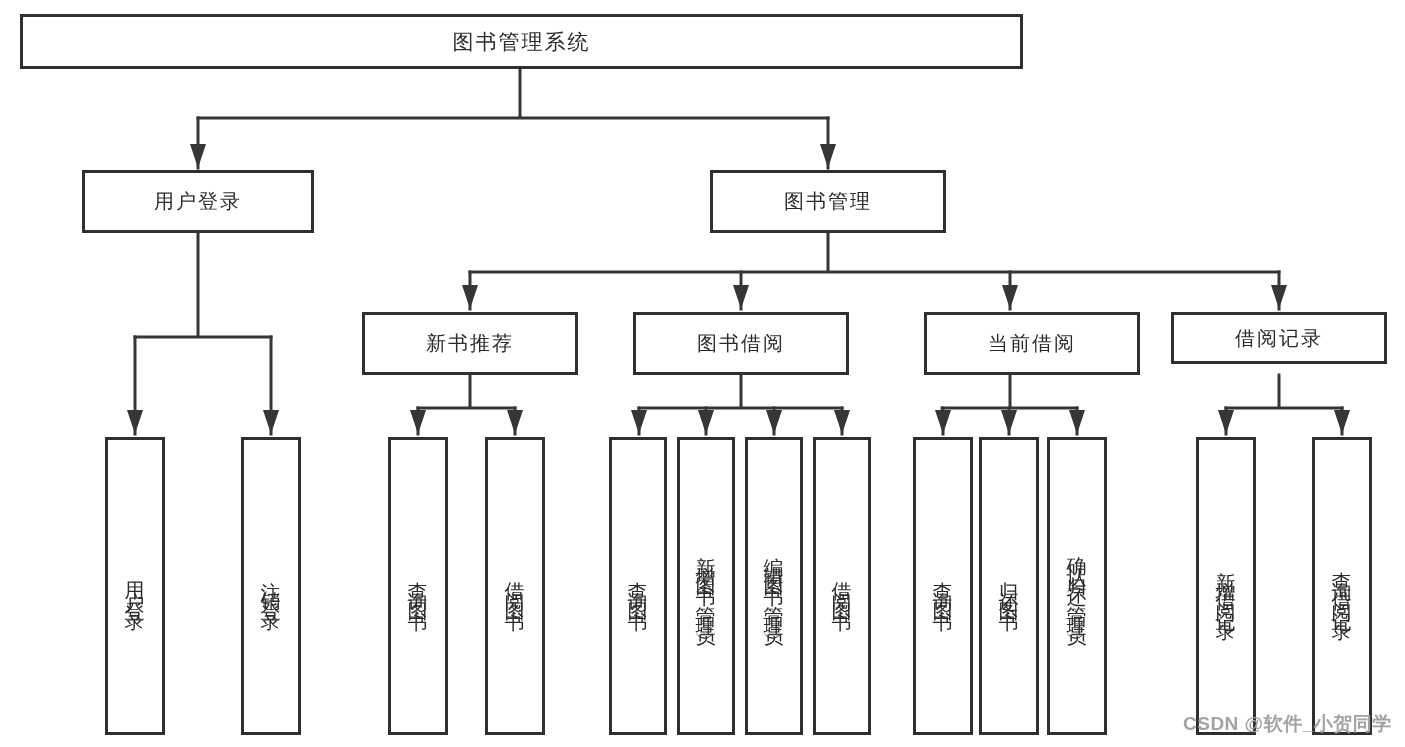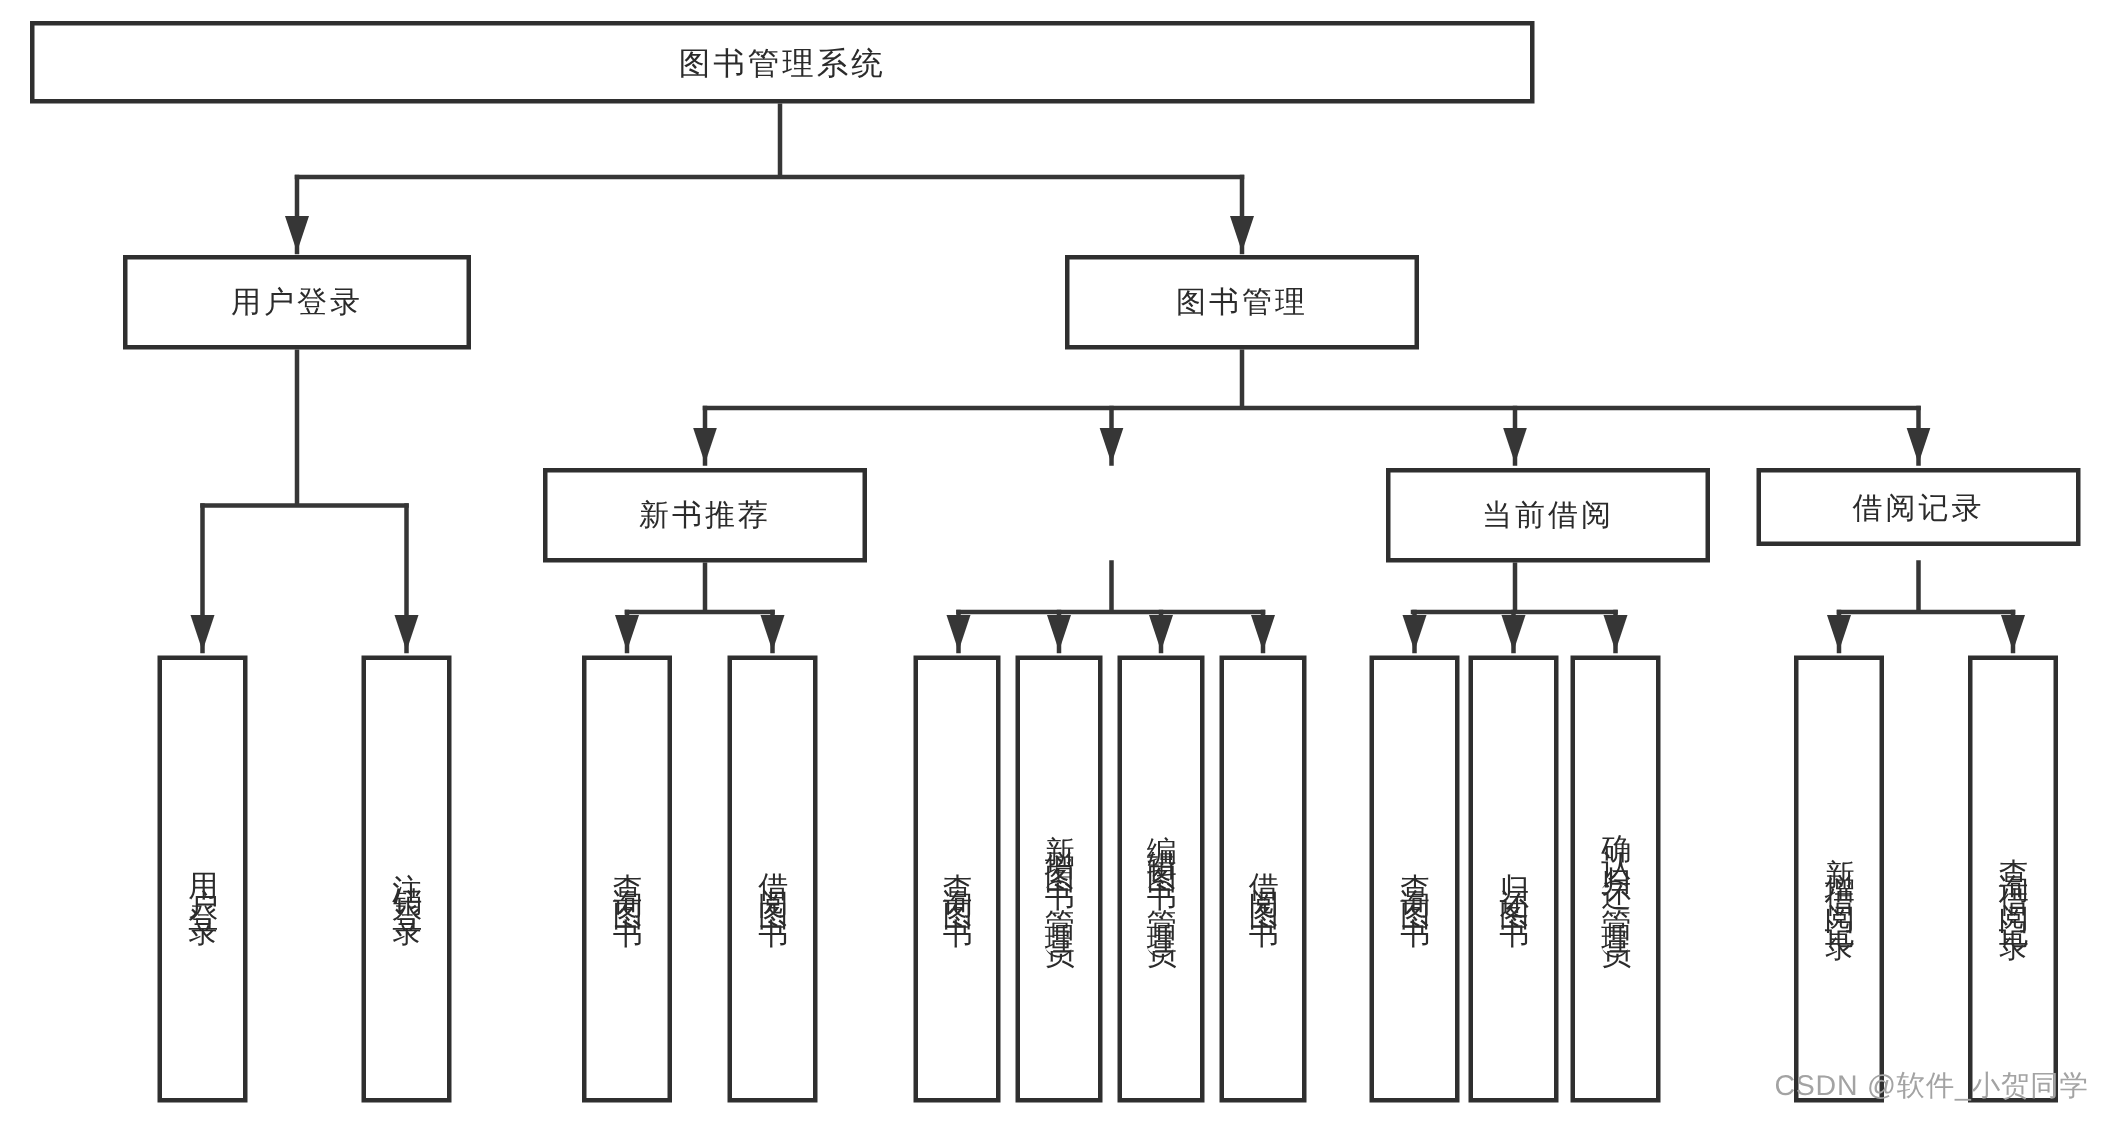--- a/index.html
+++ b/index.html
@@ -39,20 +39,21 @@
     font-size:20px;
     letter-spacing:0.5em;
     line-height:1;
   }
   .watermark{
     position:absolute;z-index:3;
     left:1183px;top:711px;
     font-size:19px;letter-spacing:0.5px;
     color:var(--watermark-color);
     white-space:nowrap;
+    font-weight:bold;
   }
 </style>
 </head>
 <body>
 
 <div class="canvas">
 
   <svg class="connectors" width="1405" height="747" viewBox="0 0 1405 747">
     <defs>
       <marker id="ah" viewBox="0 0 12 8" refX="12" refY="4" markerWidth="8" markerHeight="5.4" orient="auto">
@@ -104,20 +105,23 @@
   <div class="node h" style="left:82px;top:170px;width:232px;height:63px">
     <span class="lbl">用户登录</span>
   </div>
   <div class="node h" style="left:362px;top:312px;width:216px;height:63px">
     <span class="lbl">新书推荐</span>
   </div>
 
   <div class="node h" style="left:710px;top:170px;width:236px;height:63px">
     <span class="lbl">图书管理</span>
   </div>
+  <div class="node h" style="left:633px;top:312px;width:216px;height:63px">
+    <span class="lbl">图书借阅</span>
+  </div>
   <div class="node h" style="left:924px;top:312px;width:216px;height:63px">
     <span class="lbl">当前借阅</span>
   </div>
   <div class="node h" style="left:1171px;top:312px;width:216px;height:52px">
     <span class="lbl">借阅记录</span>
   </div>
 
   <div class="node v" style="left:105px;top:437px;width:60px;height:298px">
     <span class="lbl">用户登录</span>
   </div>

